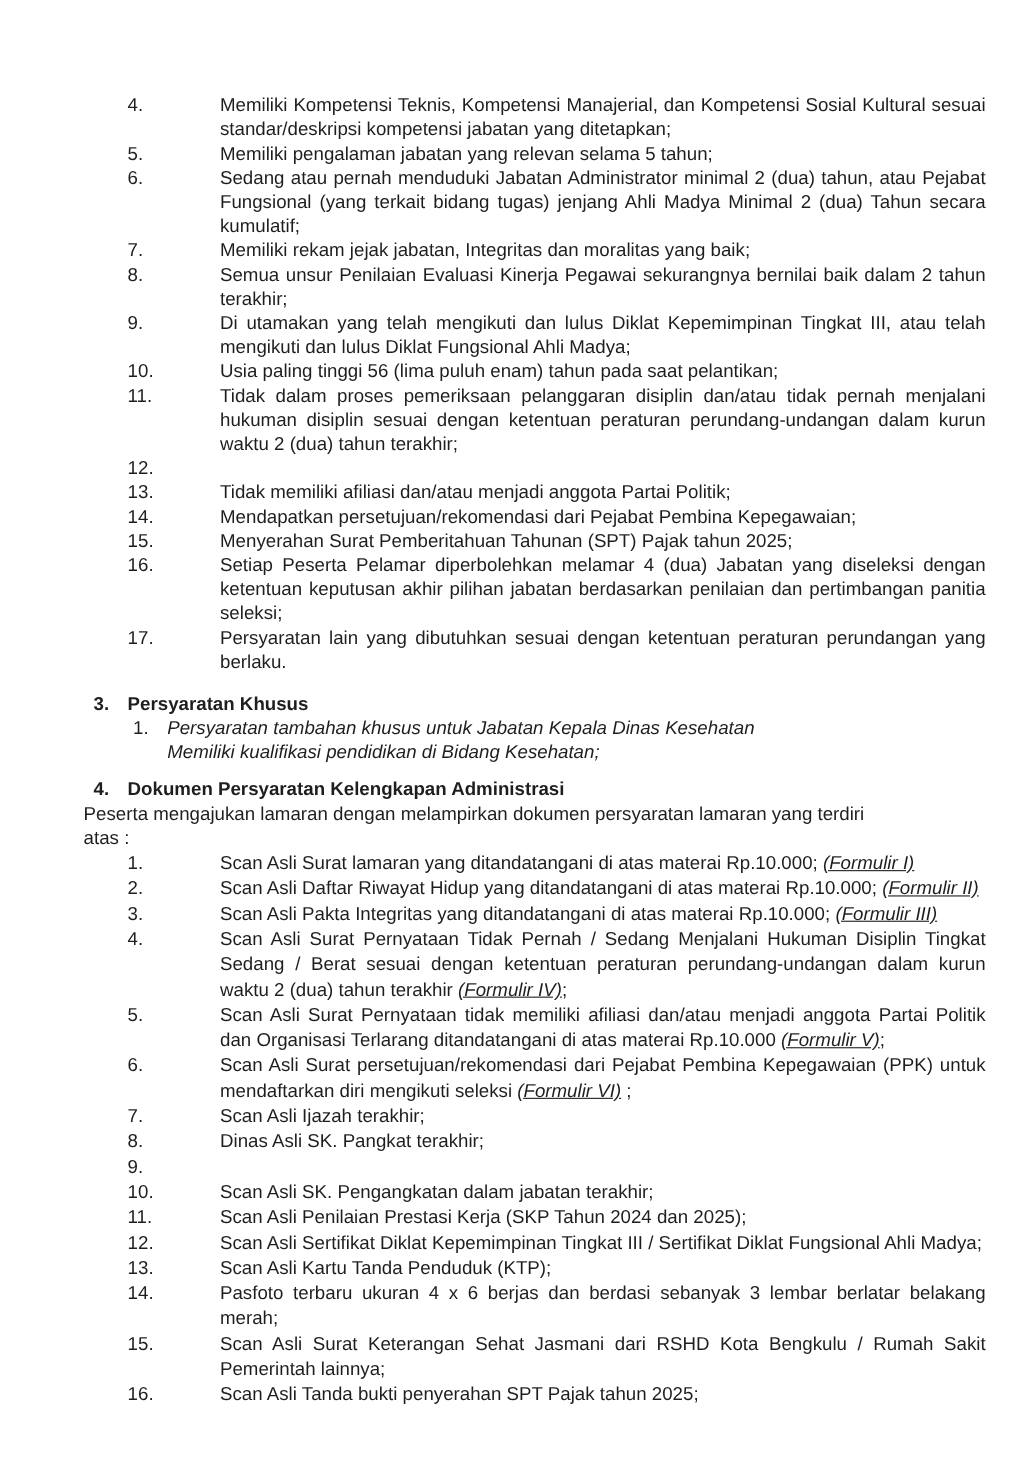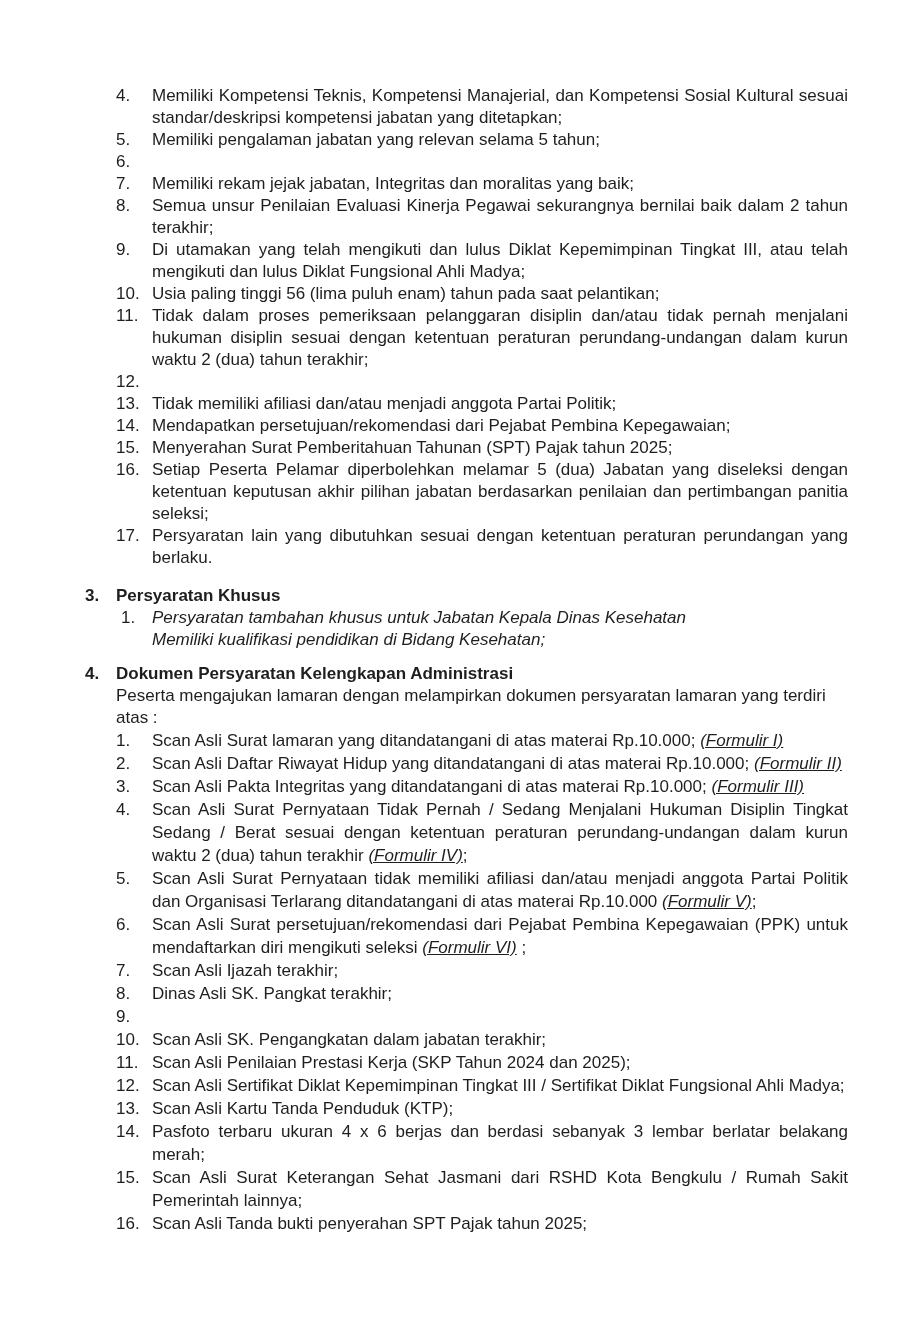--- a/index.html
+++ b/index.html
@@ -35,20 +35,21 @@
   
   .list .row .num {
     flex: none;
     margin-left: 116px;
     width: 36px;
   }
   .list .row .txt {
     flex: none;
     width: 696px;
     text-align: justify;
+    margin-left: 48px;
   }
   .doc-list {
     line-height: 23px;
   }
   
   .heading {
     font-weight: bold;
   }
   .heading .num {
     flex: none;
@@ -67,21 +68,21 @@
     margin-left: 121px;
     width: 31px;
   }
   .subitem .txt {
     flex: none;
     width: 700px;
     font-style: italic;
   }
   
   .intro {
-    margin-left: 116px;
+    margin-left: 76px;
     width: 732px;
   }
   i { font-style: italic; text-decoration: underline; }
 </style>
 </head>
 <body>
 
 <div class="page">
   <div class="content">
 
@@ -89,20 +90,21 @@
         <div class="row">
           <span class="num">4.</span>
           <span class="txt"><span>Memiliki Kompetensi Teknis, Kompetensi Manajerial, dan Kompetensi Sosial Kultural sesuai standar/deskripsi kompetensi jabatan yang ditetapkan;</span></span>
         </div>
         <div class="row">
           <span class="num">5.</span>
           <span class="txt"><span>Memiliki pengalaman jabatan yang relevan selama 5 tahun;</span></span>
         </div>
         <div class="row">
           <span class="num">6.</span>
+          <span class="txt"><span>Sedang atau pernah menduduki Jabatan Administrator minimal 2 (dua) tahun, atau Pejabat Fungsional (yang terkait bidang tugas) jenjang Ahli Madya Minimal 2 (dua) Tahun secara kumulatif;</span></span>
         </div>
         <div class="row">
           <span class="num">7.</span>
           <span class="txt"><span>Memiliki rekam jejak jabatan, Integritas dan moralitas yang baik;</span></span>
         </div>
         <div class="row">
           <span class="num">8.</span>
           <span class="txt"><span>Semua unsur Penilaian Evaluasi Kinerja Pegawai sekurangnya bernilai baik dalam 2 tahun terakhir;</span></span>
         </div>
         <div class="row">
@@ -127,21 +129,21 @@
         <div class="row">
           <span class="num">14.</span>
           <span class="txt"><span>Mendapatkan persetujuan/rekomendasi dari Pejabat Pembina Kepegawaian;</span></span>
         </div>
         <div class="row">
           <span class="num">15.</span>
           <span class="txt"><span>Menyerahan Surat Pemberitahuan Tahunan (SPT) Pajak tahun 2025;</span></span>
         </div>
         <div class="row">
           <span class="num">16.</span>
-          <span class="txt"><span>Setiap Peserta Pelamar diperbolehkan melamar 5 (dua) Jabatan yang diseleksi dengan ketentuan keputusan akhir pilihan jabatan berdasarkan penilaian dan pertimbangan panitia seleksi;</span></span>
+          <span class="txt"><span>Setiap Peserta Pelamar diperbolehkan melamar 4 (dua) Jabatan yang diseleksi dengan ketentuan keputusan akhir pilihan jabatan berdasarkan penilaian dan pertimbangan panitia seleksi;</span></span>
         </div>
         <div class="row">
           <span class="num">17.</span>
           <span class="txt"><span>Persyaratan lain yang dibutuhkan sesuai dengan ketentuan peraturan perundangan yang berlaku.</span></span>
         </div>
       </div>
 
     <div class="row heading s3">
       <span class="num">3.</span>
       <span class="txt">Persyaratan Khusus</span>

